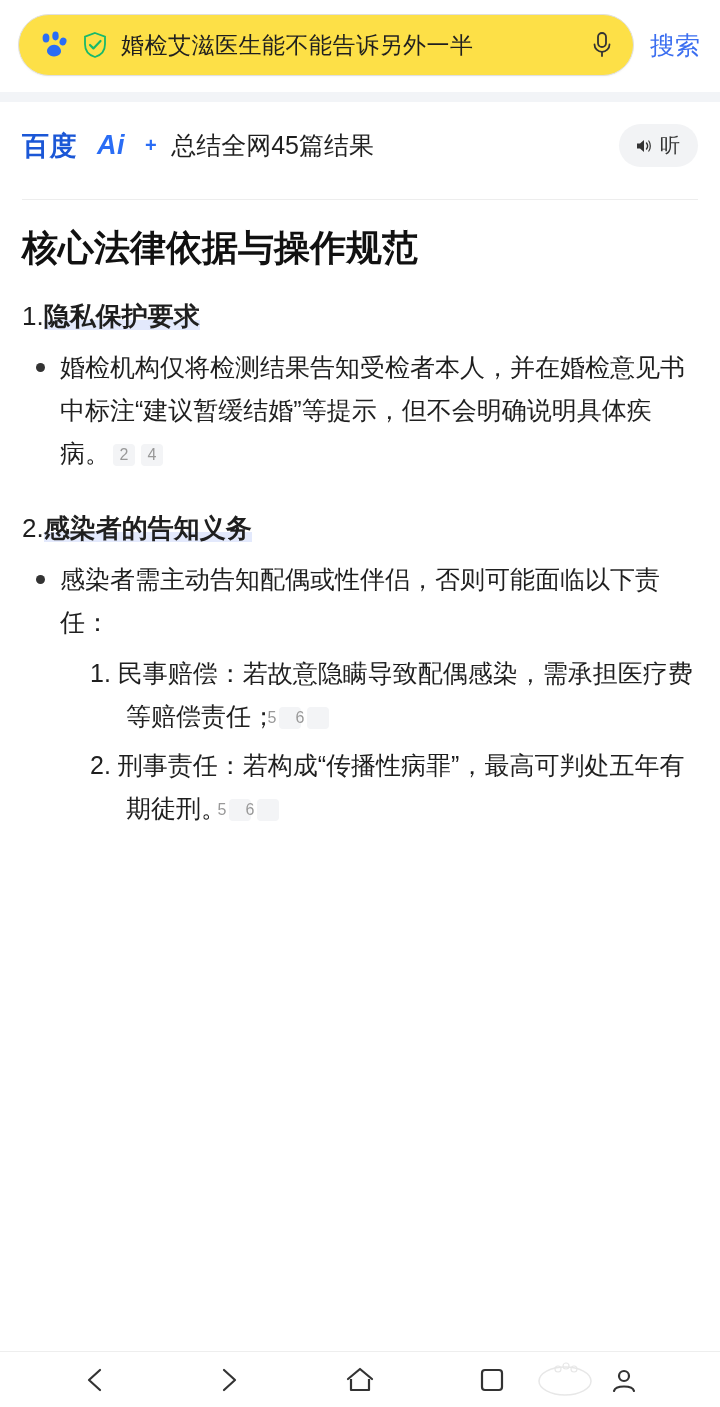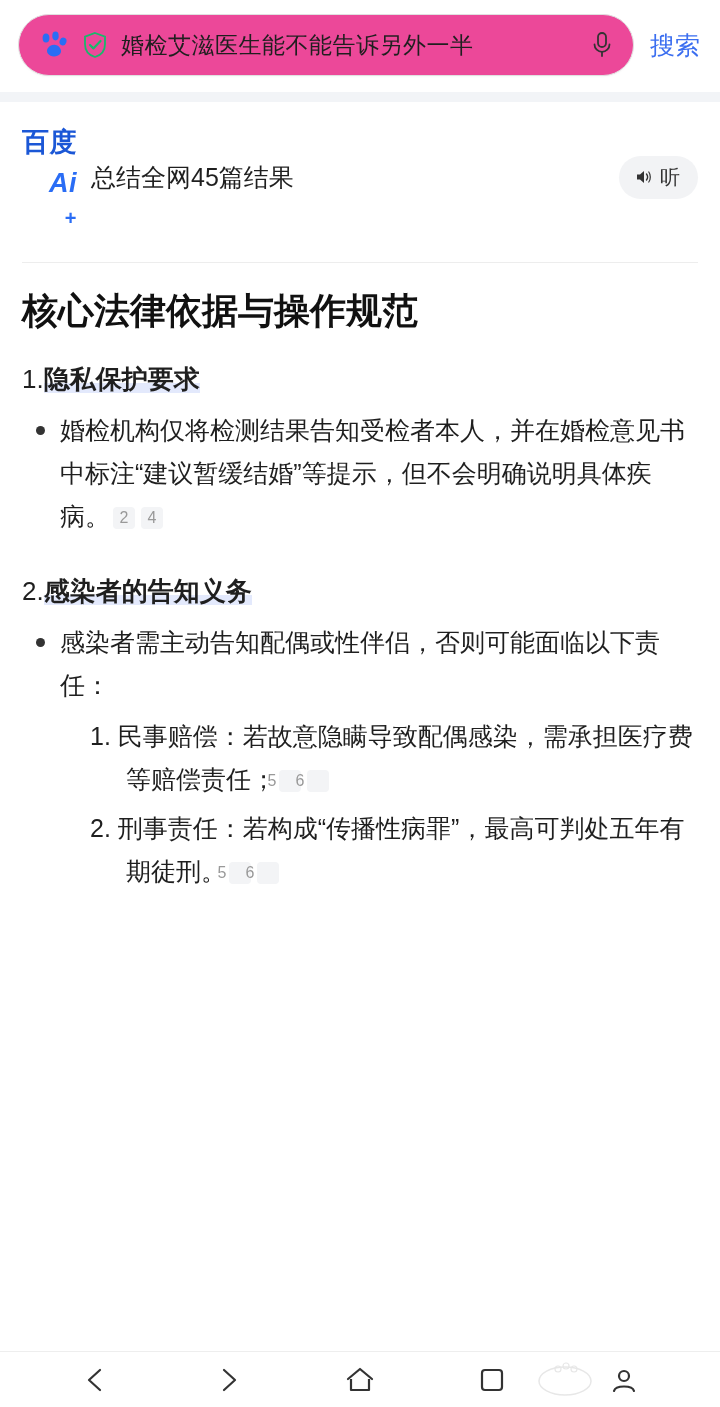--- a/index.html
+++ b/index.html
@@ -25,21 +25,21 @@
     padding: 14px 18px 16px 18px;
     display: flex;
     align-items: center;
     gap: 14px;
   }
   .searchbox {
     flex: 1;
     height: 62px;
     border: 1px solid #e0e0e0;
     border-radius: 31px;
-    background: #ec4899;
+    background: #fde047;
     display: flex;
     align-items: center;
     padding: 0 18px 0 20px;
     gap: 12px;
     box-shadow: 0 1px 2px rgba(0,0,0,0.03);
   }
   .paw-icon { width: 30px; height: 30px; flex: 0 0 30px; }
   .shield-icon { width: 28px; height: 28px; flex: 0 0 28px; }
   .search-input {
     flex: 1;
@@ -78,27 +78,26 @@
   }
 
   .ai-header {
     display: flex;
     align-items: center;
     gap: 14px;
     padding: 22px 0 6px 0;
   }
   .brand {
     display: flex;
-    align-items: flex-end;
-    gap: 8px;
+    align-items: center;
+    gap: 20px;
     font-size: 27px;
     font-weight: bold;
     color: #1b57d6;
     letter-spacing: 0.5px;
-    flex-direction: column;
   }
   .brand .ai {
     color: #2a6df5;
     font-style: italic;
     font-weight: bold;
   }
   .brand .plus { color: #2a6df5; font-size: 20px; }
   .summary-text {
     font-size: 25px;
     color: #1f1f1f;

